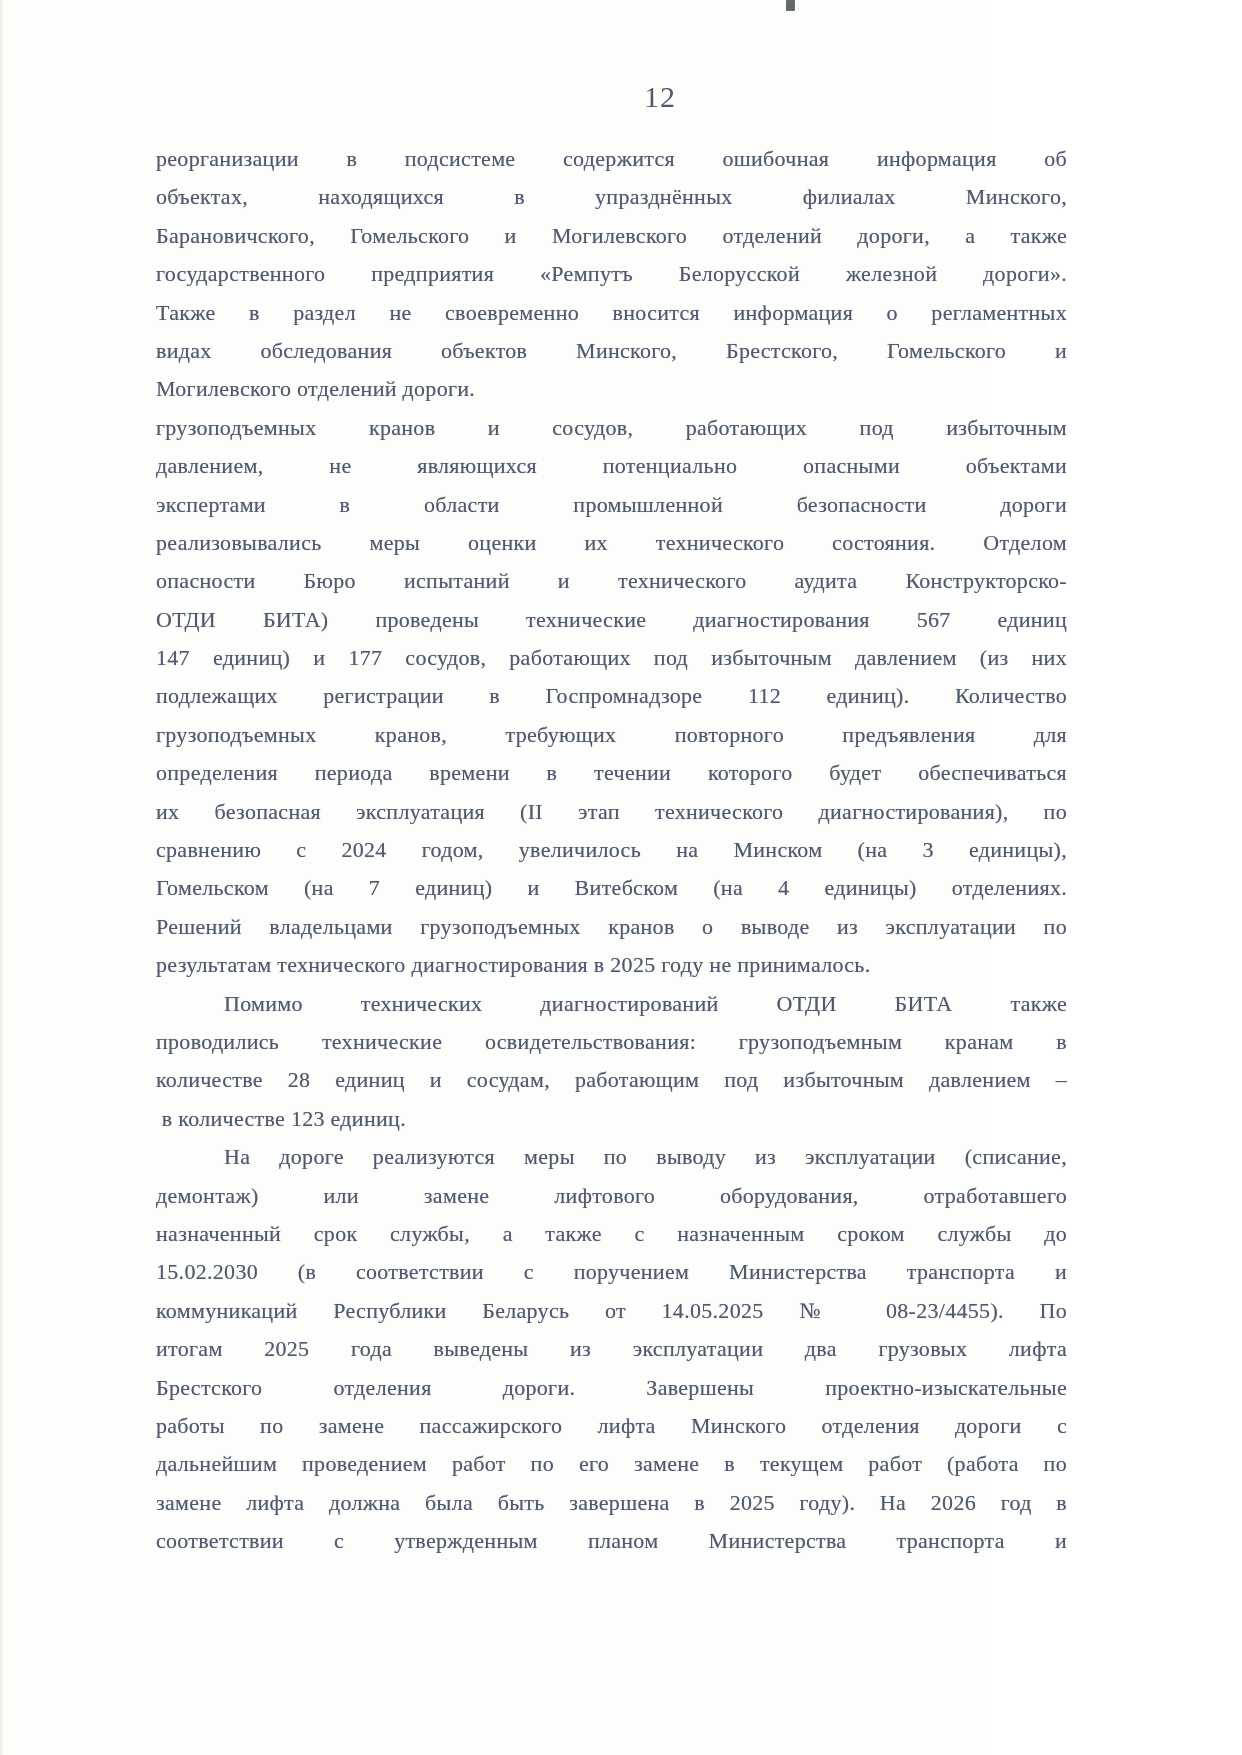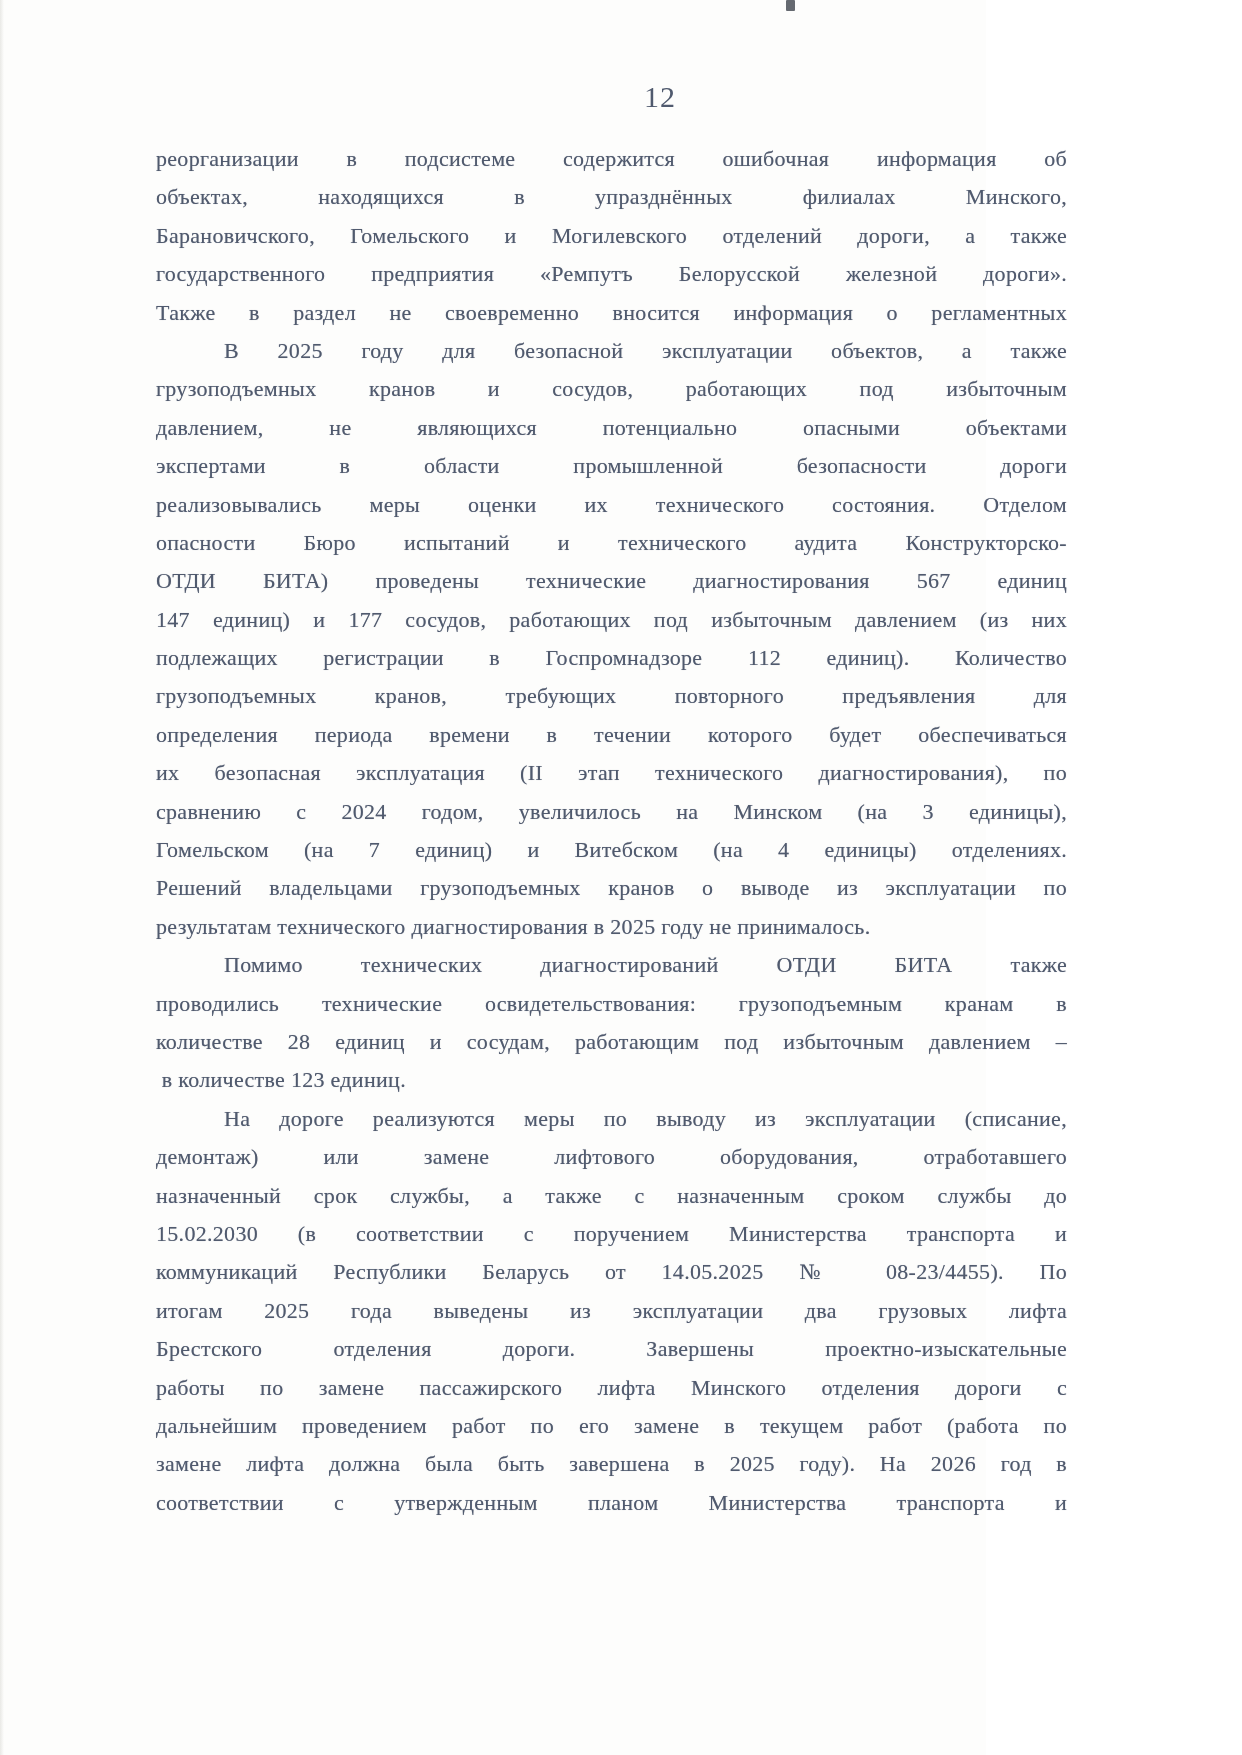--- a/index.html
+++ b/index.html
@@ -66,21 +66,22 @@
 
 <div class="page">
   <div class="top-mark"></div>
   <div class="pagenum">12</div>
   <div class="text-block">
       <div class="line jl">реорганизации в подсистеме содержится ошибочная информация об</div>
       <div class="line jl">объектах, находящихся в упразднённых филиалах Минского,</div>
       <div class="line jl">Барановичского, Гомельского и Могилевского отделений дороги, а также</div>
       <div class="line jl">государственного предприятия «Ремпутъ Белорусской железной дороги».</div>
       <div class="line jl">Также в раздел не своевременно вносится информация о регламентных</div>
-      <div class="line jl ind">В 2025 году для безопасной эксплуатации объектов, а также</div>
+      <div class="line jl">видах обследования объектов Минского, Брестского, Гомельского и</div>
+      <div class="line">Могилевского отделений дороги.</div>
       <div class="line jl">грузоподъемных кранов и сосудов, работающих под избыточным</div>
       <div class="line jl">давлением, не являющихся потенциально опасными объектами</div>
       <div class="line jl">экспертами в области промышленной безопасности дороги</div>
       <div class="line jl">реализовывались меры оценки их технического состояния. Отделом</div>
       <div class="line jl">опасности Бюро испытаний и технического аудита Конструкторско-</div>
       <div class="line jl">ОТДИ БИТА) проведены технические диагностирования 567 единиц</div>
       <div class="line jl">147 единиц) и 177 сосудов, работающих под избыточным давлением (из них</div>
       <div class="line jl">подлежащих регистрации в Госпромнадзоре 112 единиц). Количество</div>
       <div class="line jl">грузоподъемных кранов, требующих повторного предъявления для</div>
       <div class="line jl">определения периода времени в течении которого будет обеспечиваться</div>

